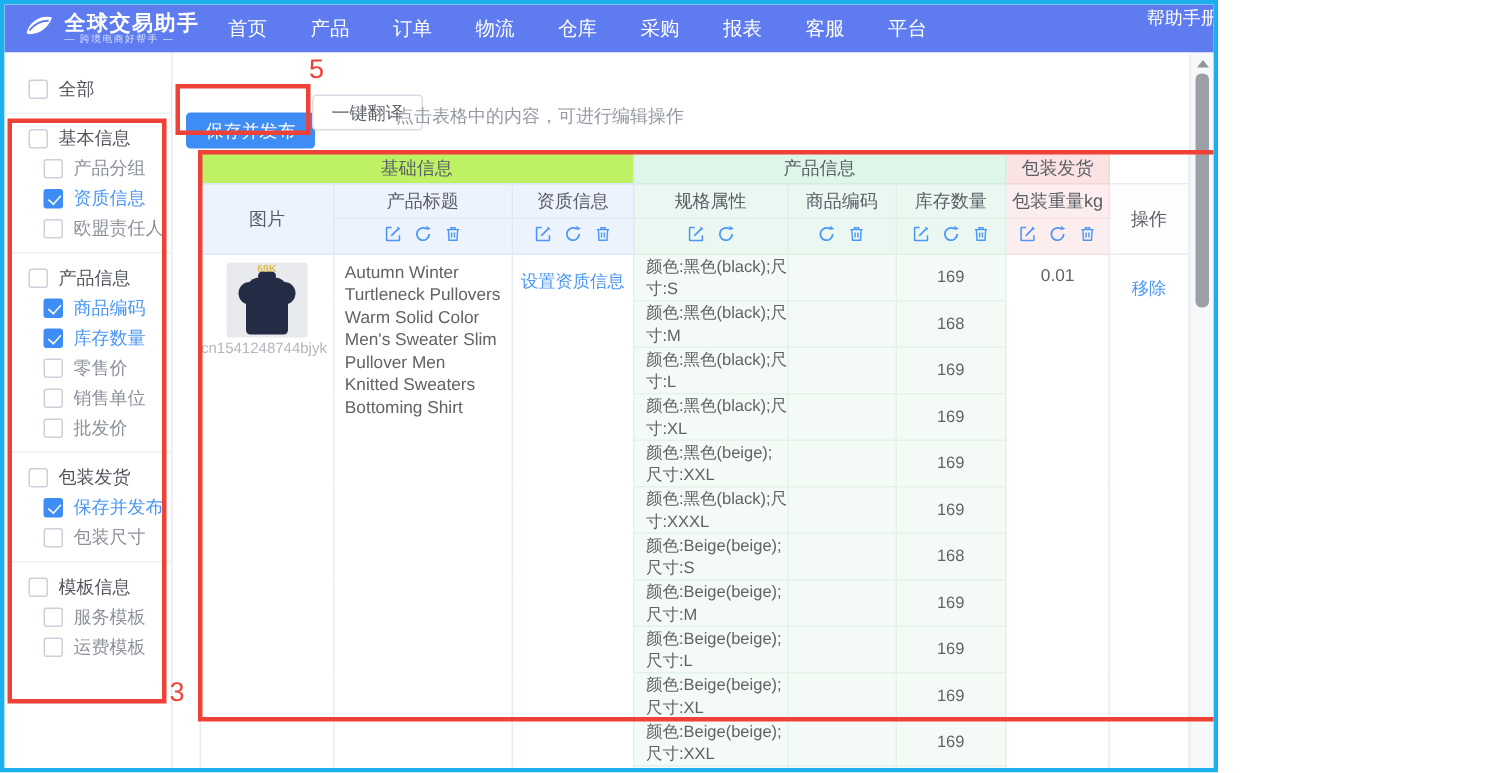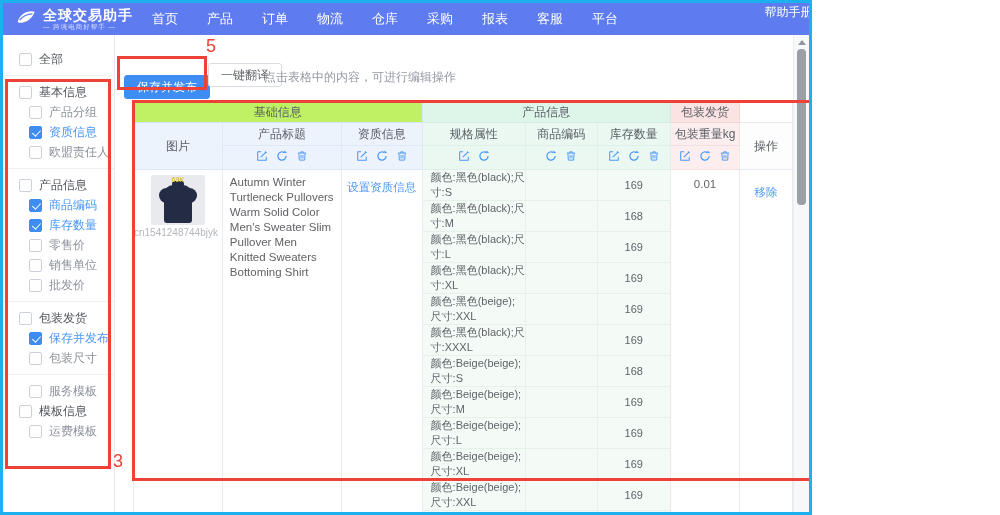--- a/index.html
+++ b/index.html
@@ -213,27 +213,27 @@
       </div>
       <div class="sb-item child checked">
         <span class="cb on"></span>
         <span class="lbl">保存并发布</span>
       </div>
       <div class="sb-item child">
         <span class="cb"></span>
         <span class="lbl">包装尺寸</span>
       </div>
       <div class="sb-div"></div>
+      <div class="sb-item parent">
+        <span class="cb"></span>
+        <span class="lbl">模板信息</span>
+      </div>
       <div class="sb-item child">
         <span class="cb"></span>
         <span class="lbl">服务模板</span>
-      </div>
-      <div class="sb-item parent">
-        <span class="cb"></span>
-        <span class="lbl">模板信息</span>
       </div>
       <div class="sb-item child">
         <span class="cb"></span>
         <span class="lbl">运费模板</span>
       </div>
     </div>
 
   <div class="main">
     <button class="btn btn-save">保存并发布</button>
     <button class="btn btn-translate">一键翻译</button>

